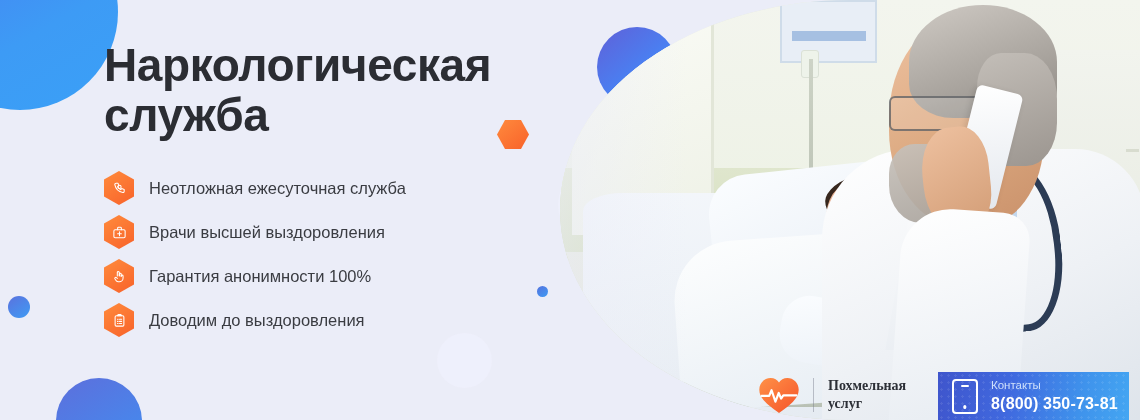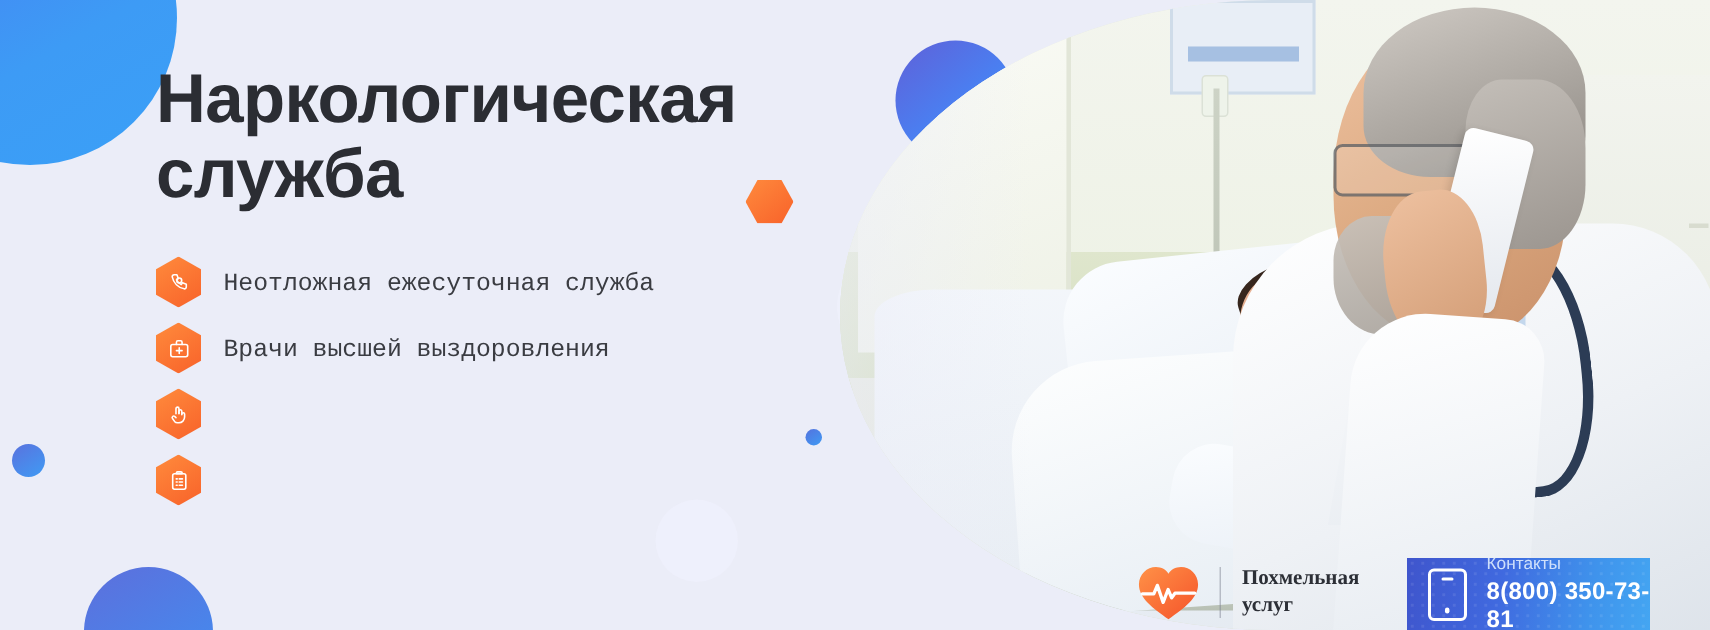--- a/index.html
+++ b/index.html
@@ -339,21 +339,20 @@
     font-size: 24px;
     line-height: 30px;
     font-weight: bold;
     color: #2b2d33;
   }
 
   .features {
     margin: 26px 0 0 0;
     padding: 0;
     list-style: none;
-    font-family: Liberation Mono, monospace;
   }
   .feature {
     display: flex;
     align-items: center;
     height: 44px;
     margin-bottom: 0px;
   }
   .feature-icon {
     position: relative;
     flex: 0 0 auto;
@@ -396,21 +395,21 @@
     font-weight: bold;
     color: #2c2f36;
     font-family: Liberation Serif, serif;
   }
 
   
   .contacts {
     position: absolute;
     left: 938px;
     top: 372px;
-    width: 162px;
+    width: 191px;
     height: 48px;
     background: linear-gradient(100deg, #3f55cc 0%, #4069df 38%, #3f93ec 75%, #44a6f2 100%);
     display: flex;
     align-items: center;
     z-index: 7;
     overflow: hidden;
   }
   .contacts::after {
     content: "";
     position: absolute;
@@ -559,30 +558,32 @@
       </li>
 
       <li class="feature">
         <span class="feature-icon">
           <svg width="15" height="15" viewBox="0 0 24 24" fill="none" stroke="#ffffff" stroke-width="1.7" stroke-linecap="round" stroke-linejoin="round">
             <path d="M8.5 11V5.5a1.6 1.6 0 0 1 3.2 0V11"></path>
             <path d="M11.7 10.5V8.2a1.5 1.5 0 0 1 3 0V12"></path>
             <path d="M14.7 11.3a1.5 1.5 0 0 1 3 0v3.2a6 6 0 0 1-6 6H10a4 4 0 0 1-3-1.4L4.8 16a1.6 1.6 0 0 1 2.3-2.2l1.4 1.3"></path>
           </svg>
         </span>
+        <span class="feature-text">Гарантия анонимности 100%</span>
       </li>
 
       <li class="feature">
         <span class="feature-icon">
           <svg width="15" height="15" viewBox="0 0 24 24" fill="none" stroke="#ffffff" stroke-width="1.7" stroke-linecap="round" stroke-linejoin="round">
             <rect x="5" y="4.5" width="14" height="16.5" rx="2"></rect>
             <path d="M9 4.5V3.6A1.1 1.1 0 0 1 10.1 2.5h3.8A1.1 1.1 0 0 1 15 3.6v.9z"></path>
             <path d="M8.8 10h1M8.8 13.4h1M8.8 16.8h1M12 10h3.4M12 13.4h3.4M12 16.8h3.4"></path>
           </svg>
         </span>
+        <span class="feature-text">Доводим до выздоровления</span>
       </li>
 
     </ul>
   </div>
 
   <div class="logo-block">
     <span class="logo-heart">
       <svg width="44" height="42" viewBox="0 0 48 44">
         <defs>
           <linearGradient id="heartGrad" x1="0" y1="0" x2="1" y2="1">

